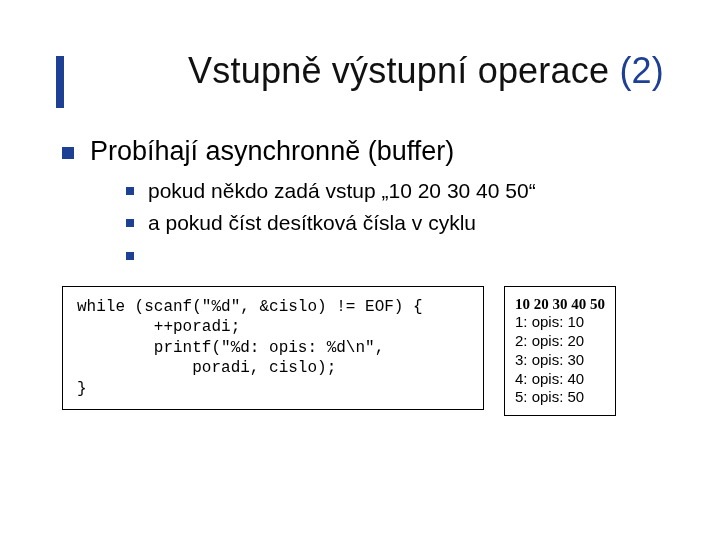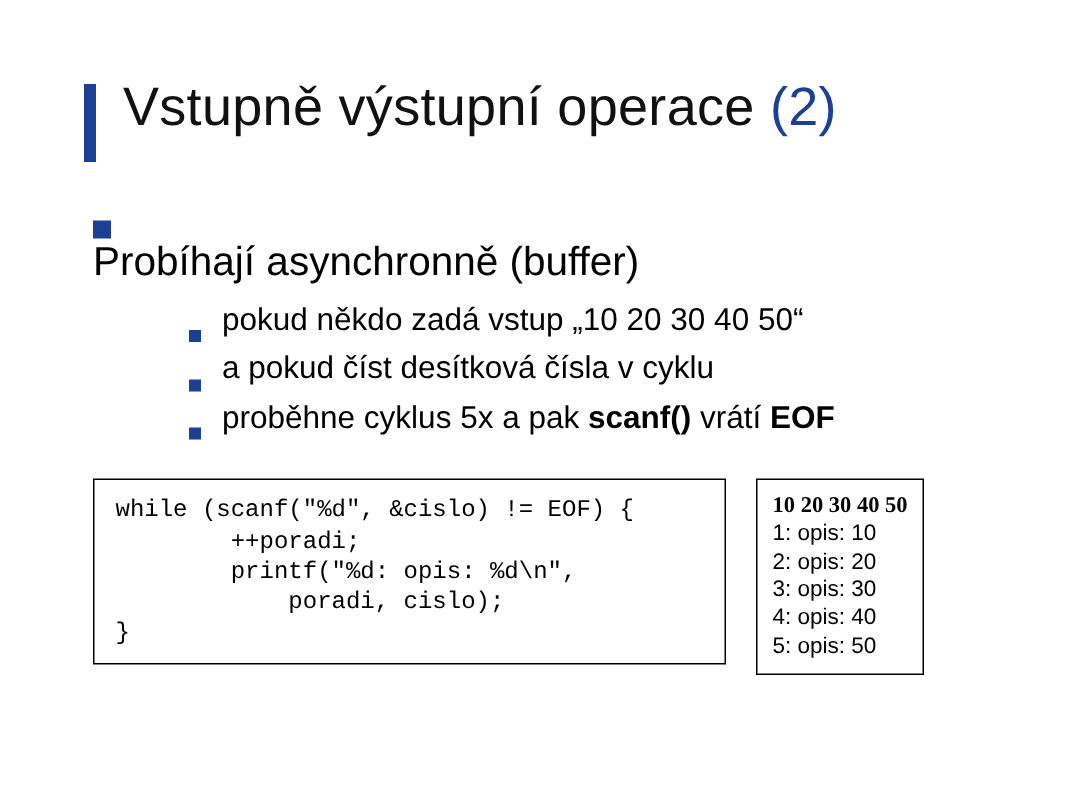--- a/index.html
+++ b/index.html
@@ -14,20 +14,21 @@
   .slide {
     position: relative;
     width: 720px;
     height: 540px;
     box-sizing: border-box;
     padding: 50px 56px 40px 56px;
   }
   .title-row {
     display: flex;
     align-items: flex-start;
+    justify-content: space-between;
   }
   .title-accent {
     width: 8px;
     height: 52px;
     background: #1d3f94;
     margin-right: 18px;
     margin-top: 6px;
     flex: 0 0 auto;
   }
   .title {
@@ -40,40 +41,39 @@
     color: #1d3f94;
   }
   .body {
     margin-top: 28px;
     margin-left: 6px;
   }
   .lvl1 {
     display: flex;
     align-items: flex-start;
     margin-bottom: 10px;
-    flex-direction: column;
   }
   .bullet1 {
     width: 12px;
     height: 12px;
     background: #1d3f94;
     margin-top: 11px;
     margin-right: 16px;
     flex: 0 0 auto;
   }
   .lvl1-text {
     font-size: 27px;
   }
   .sub {
     margin-left: 64px;
     margin-top: 8px;
   }
   .lvl2 {
     display: flex;
-    align-items: flex-end;
+    align-items: flex-start;
     margin-bottom: 4px;
   }
   .bullet2 {
     width: 8px;
     height: 8px;
     background: #1d3f94;
     margin-top: 10px;
     margin-right: 14px;
     flex: 0 0 auto;
   }
@@ -137,23 +137,20 @@
       <div class="lvl2">
         <div class="bullet2"></div>
         <div class="lvl2-text">pokud někdo zadá vstup „10 20 30 40 50“</div>
       </div>
       <div class="lvl2">
         <div class="bullet2"></div>
         <div class="lvl2-text">a pokud číst desítková čísla v cyklu</div>
       </div>
       <div class="lvl2">
         <div class="bullet2"></div>
-        <div class="lvl2-text">
-          <span>proběhne cyklus 5x a pak </span><b>scanf()</b><span> vrátí </span><b>EOF</b>
-        </div>
       </div>
     </div>
 
     <div class="boxes">
       <div class="codebox">while (scanf("%d", &amp;cislo) != EOF) {
         ++poradi;
         printf("%d: opis: %d\n",
             poradi, cislo);
 }</div>
       <div class="outbox"><span class="head">10 20 30 40 50</span>

